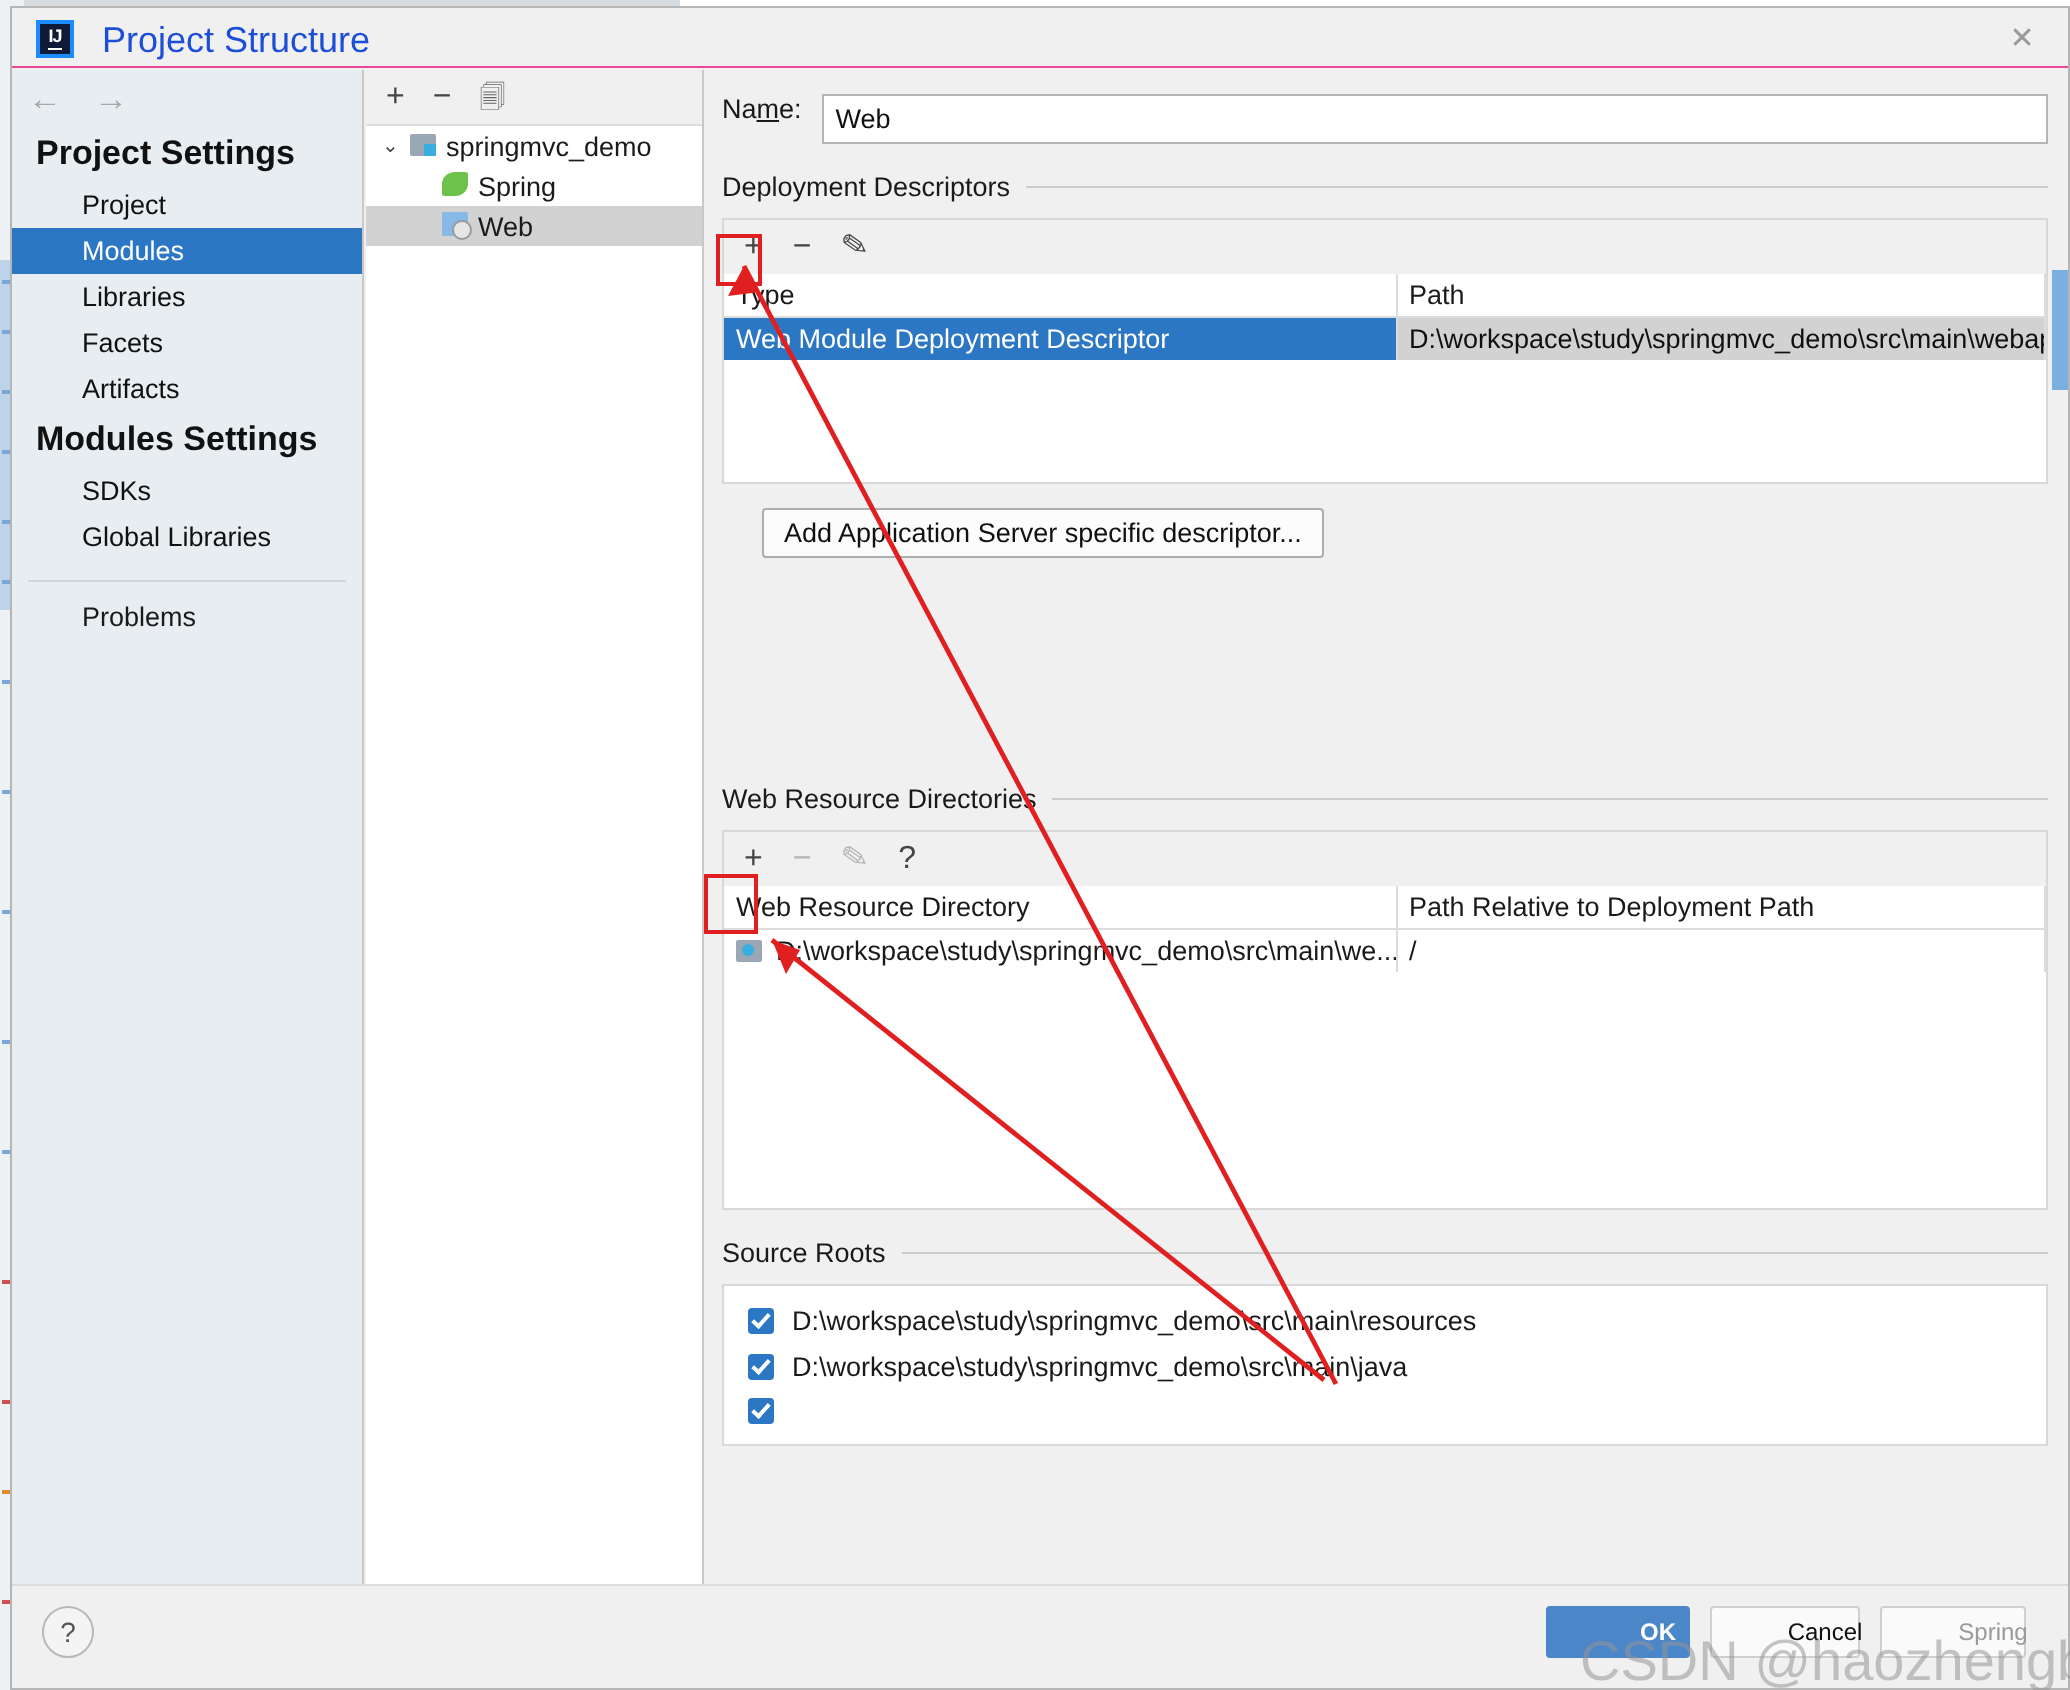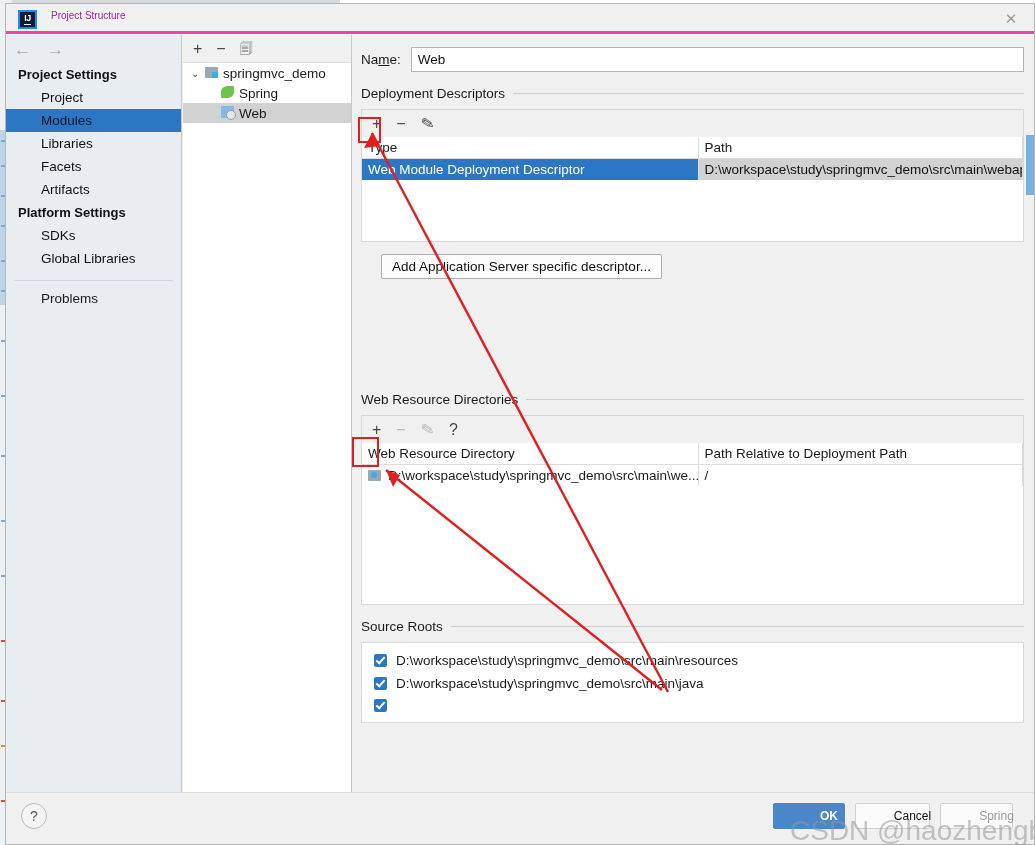--- a/index.html
+++ b/index.html
@@ -18,42 +18,42 @@
   #bg-sliver .bgline { position:absolute; left:1px; height:2px; background:#7aa7d8; }
   #bg-sliver .bgband { position:absolute; left:0; width:11px; background:#bcd3ea; }
   #bg-top { position:absolute; left:0; top:0; width:340px; height:5px; background:#d6dbe0; z-index:0;}
 
   
   #dialog { position:absolute; left:5px; top:3px; width:1030px; height:842px;
             background:#f0f0f0; border:1px solid #b5b5b5; z-index:2; }
 
   
   #titlebar { position:relative; height:30px; background:#f0f0f0;
-              border-bottom:3px solid #ec4899; }
+              border-bottom:1px solid #ec4899; }
   #ij-logo { position:absolute; left:12px; top:6px; width:19px; height:19px;
              background:#0d1b36; border:2px solid #1a8cff; display:flex;
              align-items:center; justify-content:center; }
   #ij-logo span { color:#ffffff; font-size:9px; font-weight:bold; letter-spacing:-0.5px;
                   line-height:9px; border-bottom:1.5px solid #fff; padding-bottom:1px;}
-  #title-text { position:absolute; left:45px; top:6px; font-size:10px; color:#a21caf; }
+  #title-text { position:absolute; left:45px; top:6px; font-size:18px; color:#1d4ed8; }
   #close-btn { position:absolute; right:0; top:0; width:46px; height:29px;
                display:flex; align-items:center; justify-content:center;
                color:#9a9a9a; font-size:15px; }
 
   
   #content { position:absolute; top:31px; left:0; right:0; bottom:0; }
 
   
   #sidebar { position:absolute; left:0; top:0; width:176px; bottom:52px;
              background:#e8edf1; border-right:1px solid #c8c8c8; }
   #navbtns { height:28px; padding-left:8px; display:flex; align-items:center; gap:16px; }
   .navarrow { color:#a8a8a8; font-size:17px; line-height:17px; }
-  .sec-head { font-weight:bold; font-size:13px; padding:4px 0 4px 12px; color:#111; }
+  .sec-head { font-weight:bold; font-size:17px; padding:4px 0 4px 12px; color:#111; }
   .sb-item { padding:4px 0 4px 35px; font-size:13.5px; color:#111; }
-  .sb-item.sel { background:#2c77c4; color:#0f172a; }
+  .sb-item.sel { background:#2c77c4; color:#ffffff; }
   #sb-divider { margin:10px 8px 0 8px; border-top:1px solid #cfd6dc; }
   #sb-problems { padding:10px 0 4px 35px; font-size:13.5px; }
 
   
   #treepanel { position:absolute; left:177px; top:0; width:169px; bottom:52px;
                background:#ffffff; border-right:1px solid #c8c8c8; }
   #tree-toolbar { height:28px; background:#f0f0f0; border-bottom:1px solid #dcdcdc;
                   display:flex; align-items:center; padding-left:10px; gap:14px;
                   color:#3c3c3c; }
   .tb-ico { font-size:16px; line-height:16px; color:#444; }
@@ -71,21 +71,21 @@
   .web-ico { display:inline-block; width:13px; height:12px; background:#86b8e8;
              position:relative; border-radius:1px; }
   .web-ico::after { content:""; position:absolute; right:-2px; bottom:-2px;
                     width:8px; height:8px; border:1.5px solid #9a9a9a;
                     border-radius:50%; background:#e6e6e6; }
 
   
   #main { position:absolute; left:347px; top:0; right:0; bottom:52px;
           background:#f0f0f0; padding:12px 10px 0 8px; }
 
-  .row-name { display:flex; align-items:center; margin-bottom:14px; }
+  .row-name { display:flex; margin-bottom:14px; }
   .lbl { font-size:13.5px; margin-right:10px; }
   .lbl u { text-decoration:underline; }
   #name-input { flex:1; height:25px; background:#ffffff; border:1px solid #b4b4b4;
                 padding:0 6px; font-size:13.5px; line-height:23px; color:#111; }
 
   .group { margin-bottom:4px; }
   .group-hd { display:flex; align-items:center; font-size:13.5px; color:#1a1a1a; }
   .group-hd .line { flex:1; height:1px; background:#ccc; margin-left:8px; }
 
   .tbl-toolbar { height:28px; background:#f0f0f0; border:1px solid #d8d8d8;
@@ -190,21 +190,21 @@
         <span class="navarrow">→</span>
       </div>
 
       <div class="sec-head">Project Settings</div>
       <div class="sb-item">Project</div>
       <div class="sb-item sel">Modules</div>
       <div class="sb-item">Libraries</div>
       <div class="sb-item">Facets</div>
       <div class="sb-item">Artifacts</div>
 
-      <div class="sec-head">Platform Settings</div>
+      <div class="sec-head">Modules Settings</div>
       <div class="sb-item">SDKs</div>
       <div class="sb-item">Global Libraries</div>
 
       <div id="sb-divider"></div>
       <div id="sb-problems">Problems</div>
     </div>
 
     <div id="treepanel">
       <div id="tree-toolbar">
         <span class="tb-ico">+</span>

